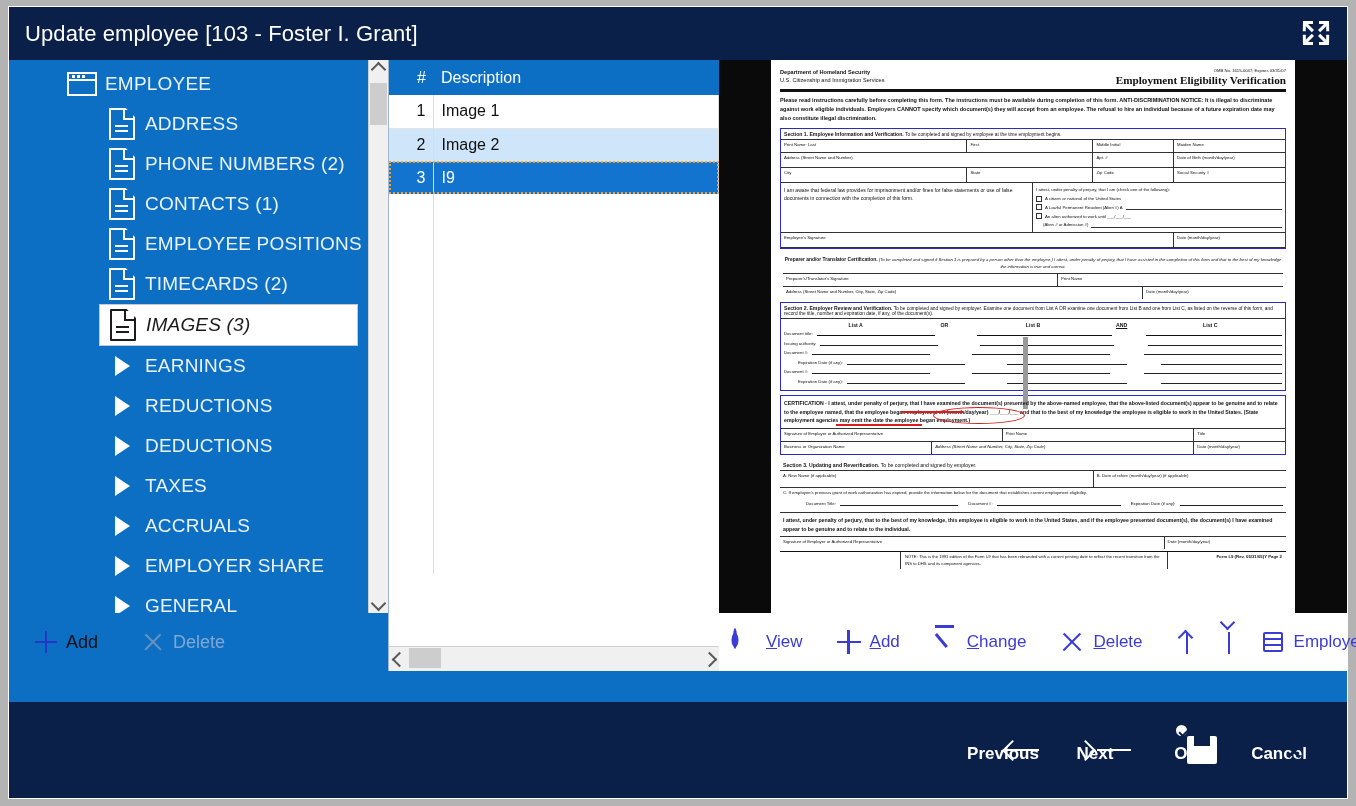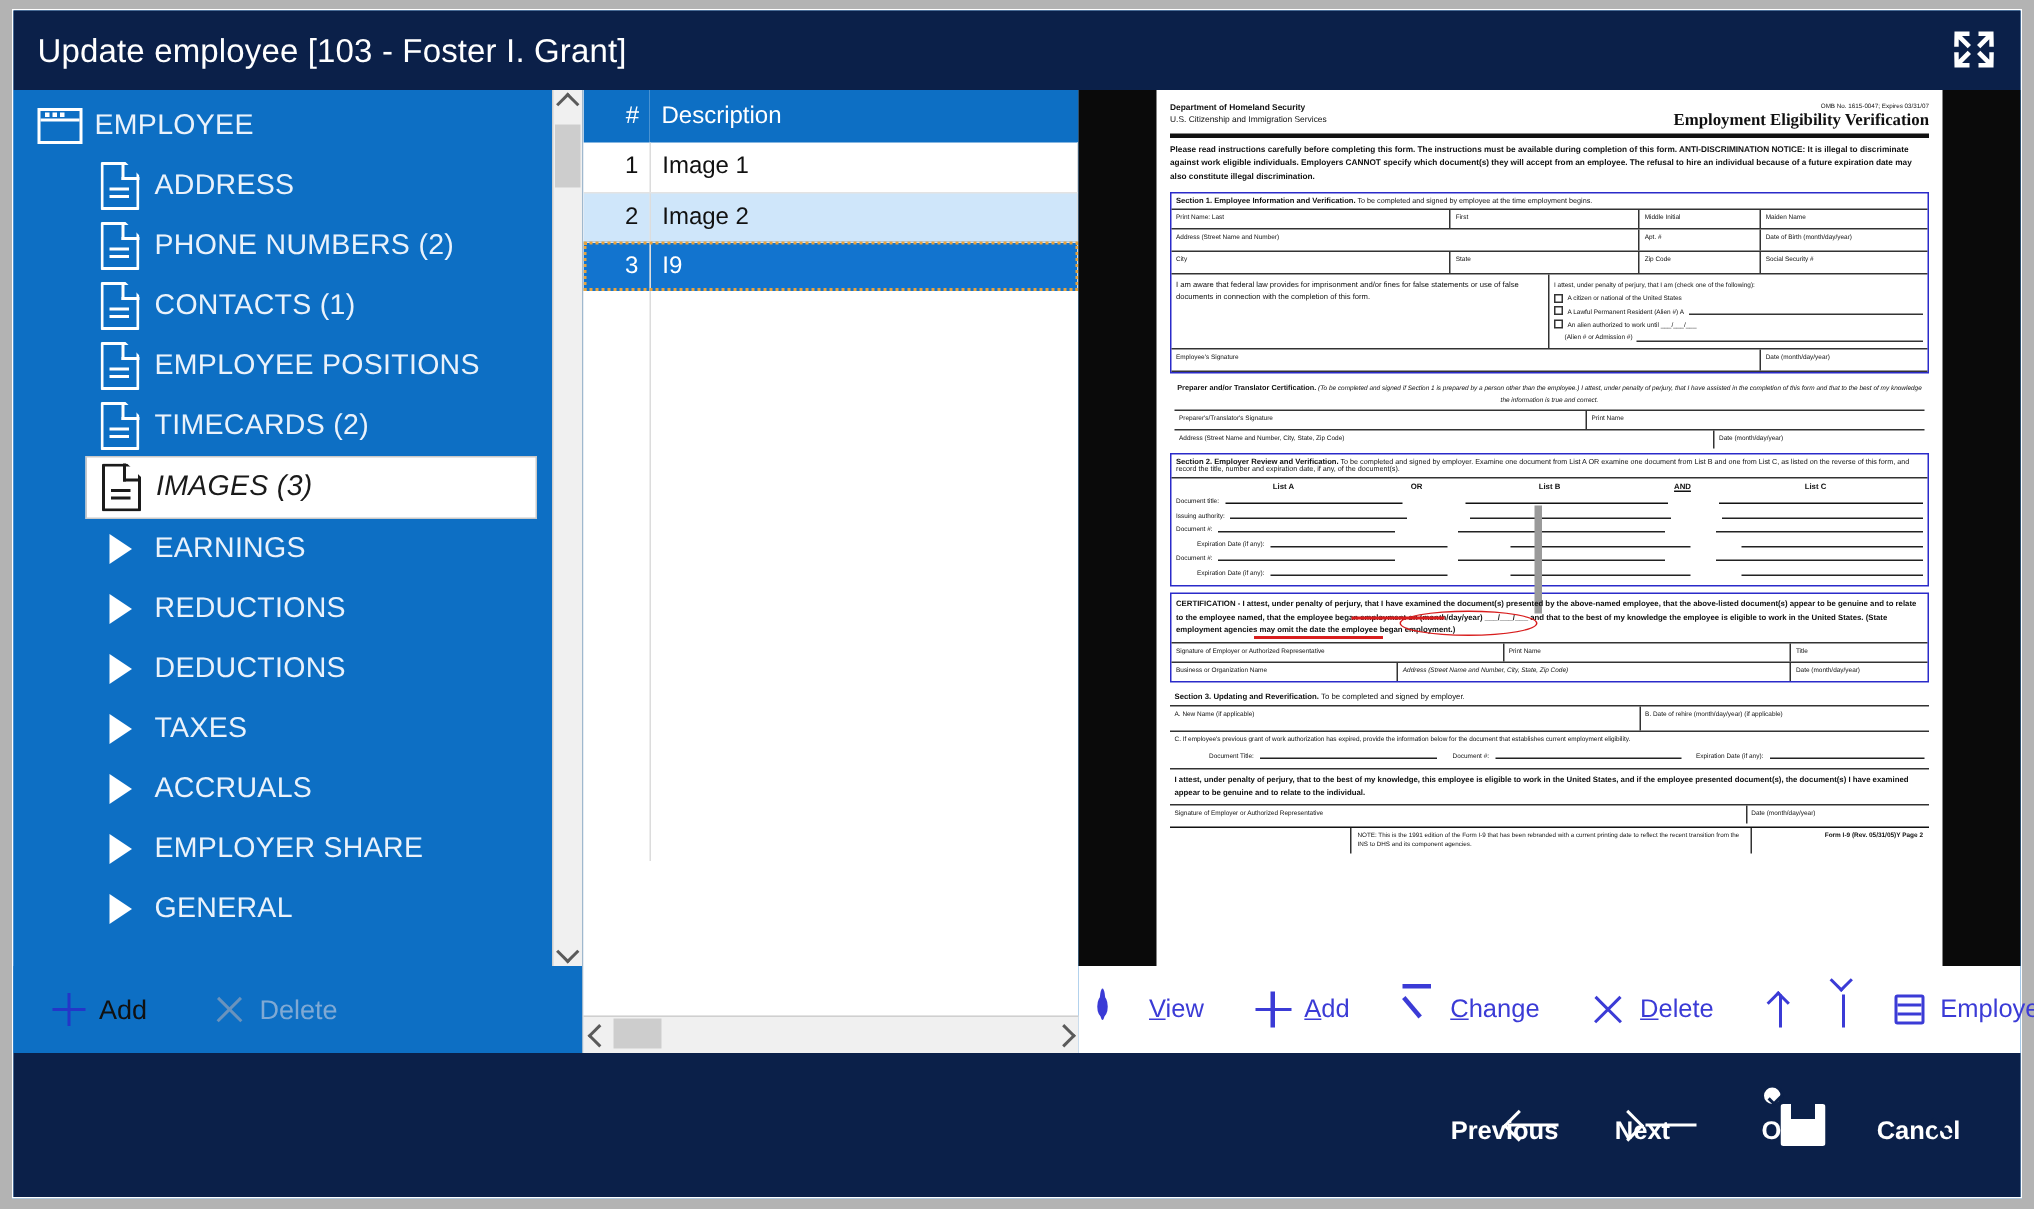--- a/index.html
+++ b/index.html
@@ -27,21 +27,21 @@
     position:absolute;right:14px;top:11px;width:34px;height:30px;
     display:flex;align-items:center;justify-content:center;cursor:pointer;
   }
   
   .body{flex:1 1 auto;display:flex;min-height:0;}
   
   .sidebar{
     width:379px;flex:0 0 379px;background:#0d6fc4;display:flex;flex-direction:column;min-height:0;
   }
   .tree-wrap{flex:1 1 auto;display:flex;min-height:0;position:relative;}
-  .tree{flex:1 1 auto;overflow:hidden;position:relative;padding-top:4px;}
+  .tree{flex:1 1 auto;overflow:hidden;position:relative;padding-top:4px;margin-left:42px;}
   .tree-item{
     height:40px;display:flex;align-items:center;box-sizing:border-box;cursor:pointer;
     position:relative;
   }
   .tree-item .ico{width:46px;flex:0 0 46px;display:flex;align-items:center;justify-content:center;}
   .tree-item .lbl{
     color:#eaf2fb;font-size:19px;letter-spacing:.2px;white-space:nowrap;
   }
   .tree-item.root .ico{margin-left:8px;}
   .tree-item.child{padding-left:48px;}
@@ -128,21 +128,21 @@
   .grid tr.selected td.numcol{color:#ffffff;}
   .grid tr.selected{outline:2px dotted #e8a33d;outline-offset:-2px;}
   .hsb{
     height:24px;flex:0 0 24px;background:#f0f0f0;border-top:1px solid #cfcfcf;
     display:flex;align-items:center;position:relative;
   }
   .hsb .arw{width:20px;display:flex;align-items:center;justify-content:center;height:100%;cursor:pointer;}
   .hsb .track{flex:1 1 auto;height:100%;position:relative;}
   .hsb .thumb{position:absolute;left:0;top:1px;width:32px;height:20px;background:#cdcdcd;cursor:pointer;}
   
-  .viewer{flex:1 1 auto;min-width:0;display:flex;flex-direction:column;background:#0d6fc4;}
+  .viewer{flex:1 1 auto;min-width:0;display:flex;flex-direction:column;background:#0d6fc4;border-radius:21px;}
   .viewer-inner{
     flex:1 1 auto;margin:0;background:#0a0a0a;overflow:hidden;position:relative;
     display:flex;justify-content:center;
   }
   
   .toolbar{
     height:58px;flex:0 0 58px;background:#ffffff;display:flex;align-items:center;
     padding-left:14px;gap:0;
   }
   .tb-item{display:flex;align-items:center;gap:9px;cursor:pointer;margin-right:34px;}
@@ -166,21 +166,21 @@
   .arrow-up .st,.arrow-down .st{position:absolute;left:9px;top:2px;width:2.2px;height:22px;background:#3b3bd6;}
   .arrow-up .hd{position:absolute;left:3px;top:2px;width:9px;height:9px;border-left:2.2px solid #3b3bd6;border-top:2.2px solid #3b3bd6;transform:rotate(45deg);}
   .arrow-down .hd{position:absolute;left:3px;bottom:2px;width:9px;height:9px;border-left:2.2px solid #3b3bd6;border-bottom:2.2px solid #3b3bd6;transform:rotate(-45deg);}
   .scanner{position:relative;width:24px;height:24px;}
   .scanner .bx{position:absolute;left:2px;top:2px;width:20px;height:20px;border:2px solid #3b3bd6;box-sizing:border-box;border-radius:2px;}
   .scanner .h1{position:absolute;left:4px;top:8px;width:16px;height:2px;background:#3b3bd6;}
   .scanner .h2{position:absolute;left:4px;top:14px;width:16px;height:2px;background:#3b3bd6;}
   
   .footer{
     height:96px;flex:0 0 96px;background:#0b2049;display:flex;align-items:center;
-    justify-content:flex-end;padding-right:22px;gap:0;
+    justify-content:flex-end;padding-right:22px;gap:0;margin-top:31px;
   }
   .fbtn{
     width:92px;display:flex;flex-direction:column;align-items:center;gap:8px;cursor:pointer;
     color:#ffffff;
   }
   .fbtn .flbl{font-size:17px;font-weight:bold;}
   .farrow{position:relative;width:40px;height:28px;}
   .farrow .st{position:absolute;top:12.5px;left:2px;width:34px;height:2.6px;background:#fff;}
   .farrow.left .hd{position:absolute;left:2px;top:7px;width:13px;height:13px;border-left:2.6px solid #fff;border-bottom:2.6px solid #fff;transform:rotate(45deg);}
   .farrow.right .hd{position:absolute;right:2px;top:7px;width:13px;height:13px;border-right:2.6px solid #fff;border-top:2.6px solid #fff;transform:rotate(45deg);}

